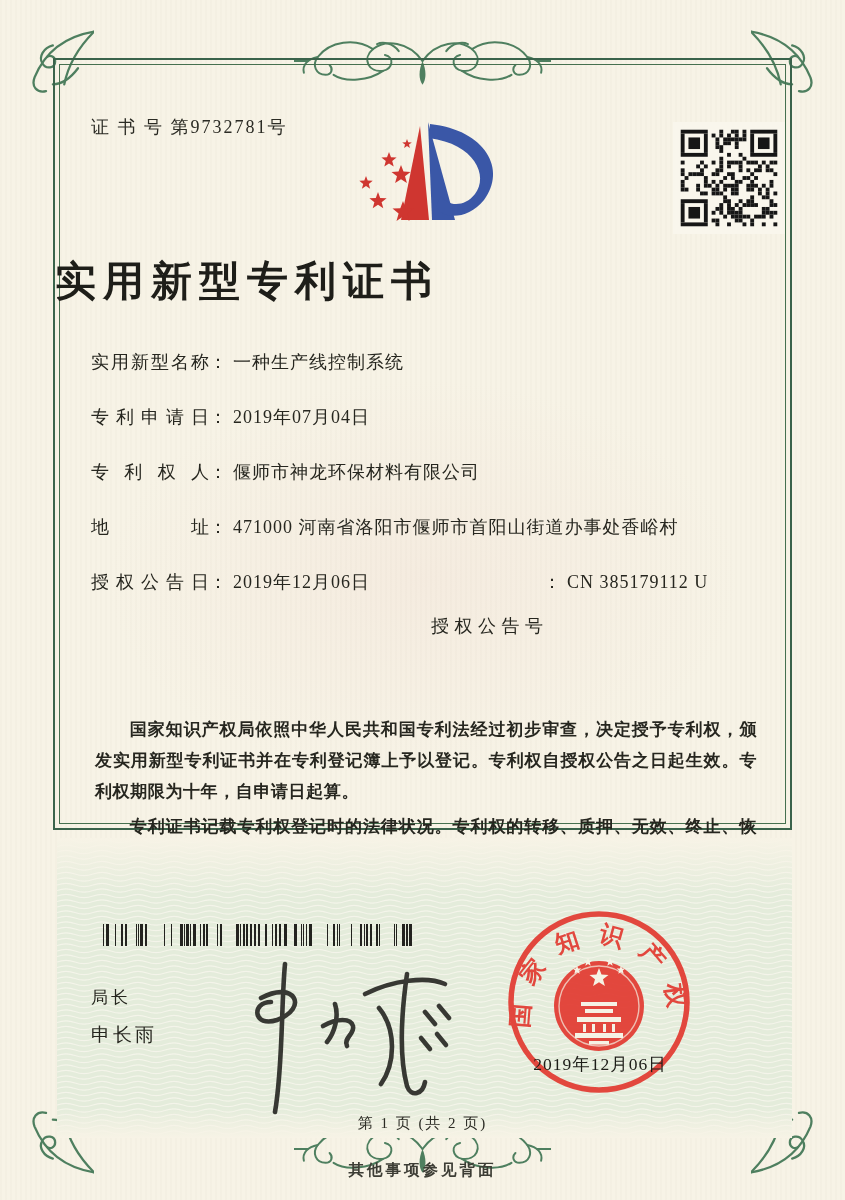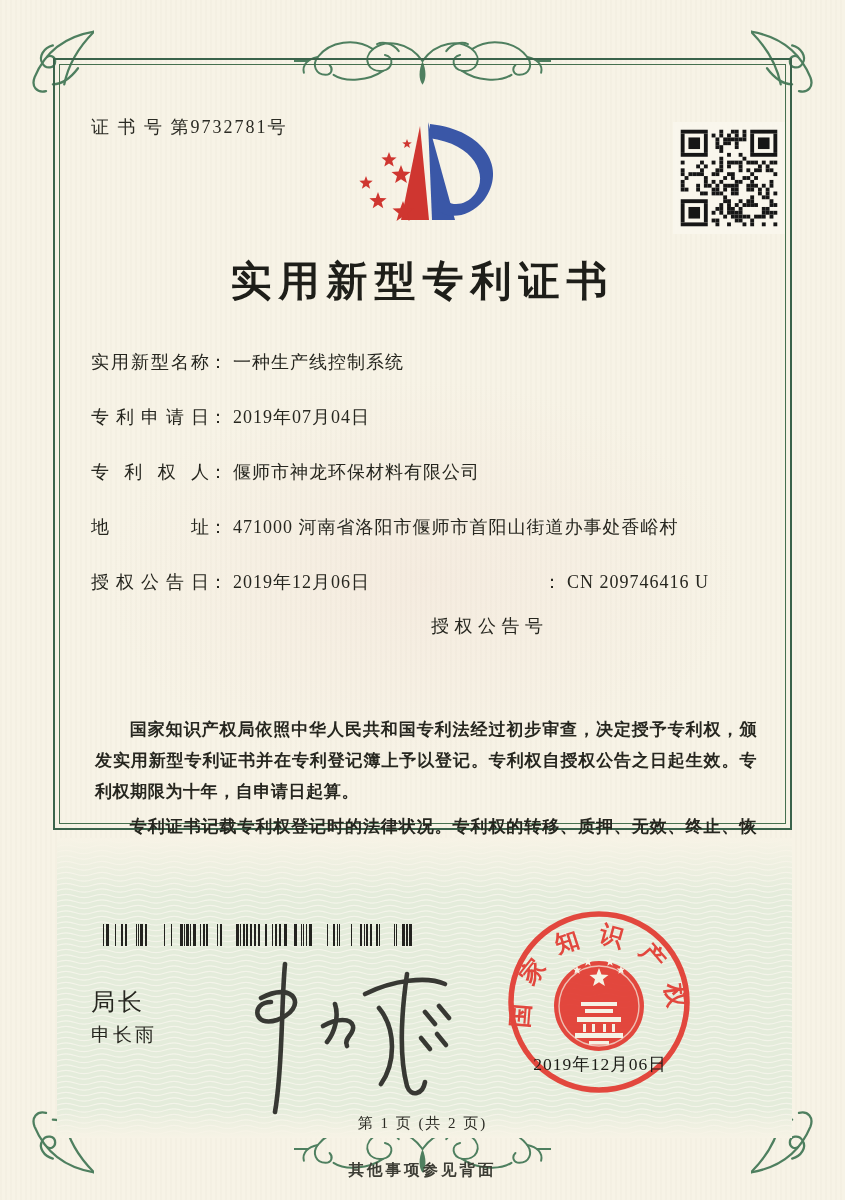--- a/index.html
+++ b/index.html
@@ -31,21 +31,21 @@
   .orn-corner{width:80px;height:80px;}
   .orn-tl{left:14px;top:18px;}
   .orn-tr{left:751px;top:18px;transform:scaleX(-1);}
   .orn-bl{left:14px;top:1106px;transform:scaleY(-1);}
   .orn-br{left:751px;top:1106px;transform:scale(-1,-1);}
   
   .cert-no{position:absolute;left:36px;top:55px;font-size:18px;letter-spacing:2px;color:#2b2b24;}
   .logo{position:absolute;left:288px;top:48px;width:170px;height:132px;}
   .qr{position:absolute;left:618px;top:62px;width:112px;height:112px;}
   .title{
-    position:absolute;left:0;right:0;top:194px;text-align:center;
+    position:absolute;left:0;right:0;top:194px;
     font-size:41px;font-weight:bold;letter-spacing:7px;color:#1e1e19;
   }
   
   .tint{position:absolute;left:0;top:240px;width:100%;height:560px;
     background:radial-gradient(60% 50% at 50% 50%, rgba(230,185,180,.13), rgba(230,185,180,0) 72%);
     pointer-events:none;}
   
   .fields{position:absolute;left:36px;top:290px;right:30px;font-size:18px;}
   .frow{position:relative;height:22px;margin-bottom:33px;white-space:nowrap;}
   .flabel{display:inline-block;width:118px;text-align:justify;text-align-last:justify;vertical-align:top;}
@@ -58,21 +58,21 @@
     font-size:17px;line-height:31px;text-align:justify;letter-spacing:.6px;}
   .paras p{margin:4px;text-indent:2.05em;font-weight:bold;}
   
   .waveband{position:absolute;left:2px;top:778px;width:735px;height:300px;}
   .waveband::before{content:"";position:absolute;left:0;top:0;right:0;height:56px;
     background:linear-gradient(#f7f3e6, rgba(247,243,230,0));}
   .waveband::after{content:"";position:absolute;left:0;bottom:0;right:0;height:30px;
     background:linear-gradient(rgba(247,243,230,0), #f7f3e6);}
   
   .barcode{position:absolute;left:46px;top:864px;width:320px;height:22px;}
-  .director-label{position:absolute;left:36px;top:926px;font-size:24px;letter-spacing:3px;}
+  .director-label{position:absolute;left:36px;top:926px;font-size:17px;letter-spacing:3px;}
   .director-name{position:absolute;left:36px;top:962px;font-size:19px;letter-spacing:3px;}
   .signature{position:absolute;left:168px;top:886px;width:232px;height:182px;}
   .seal{position:absolute;left:448px;top:846px;width:192px;height:192px;opacity:.93;}
   .seal-date{position:absolute;left:438px;top:992px;width:214px;text-align:center;
     font-size:17.5px;letter-spacing:1px;color:#1d1d18;}
   .footer-page{position:absolute;left:0;right:0;top:1054px;text-align:center;
     font-size:15px;letter-spacing:2px;color:#2b2b24;}
   .back-note{position:absolute;left:0;right:0;top:1160px;text-align:center;
     font-size:15.5px;letter-spacing:3px;color:#3d3d35;font-weight:bold;}
 </style>
@@ -355,21 +355,21 @@
       </div>
       <div class="frow">
         <span class="flabel">专利权人</span><span class="fcolon">：</span><span class="fvalue">偃师市神龙环保材料有限公司</span>
       </div>
       <div class="frow">
         <span class="flabel">地址</span><span class="fcolon">：</span><span class="fvalue">471000 河南省洛阳市偃师市首阳山街道办事处香峪村</span>
       </div>
       <div class="frow">
         <span class="flabel">授权公告日</span><span class="fcolon">：</span><span class="fvalue">2019年12月06日</span>
         <span class="pair2">
-          <span class="flabel">授权公告号</span><span class="fcolon">：</span><span class="fvalue">CN 209746416 U</span>
+          <span class="flabel">授权公告号</span><span class="fcolon">：</span><span class="fvalue">CN 385179112 U</span>
         </span>
       </div>
     </div>
 
     <div class="paras">
       <p>国家知识产权局依照中华人民共和国专利法经过初步审查，决定授予专利权，颁发实用新型专利证书并在专利登记簿上予以登记。专利权自授权公告之日起生效。专利权期限为十年，自申请日起算。</p>
       <p>专利证书记载专利权登记时的法律状况。专利权的转移、质押、无效、终止、恢复和专利权人的姓名或名称、国籍、地址变更等事项记载在专利登记簿上。</p>
     </div>
 
     <div class="waveband">

